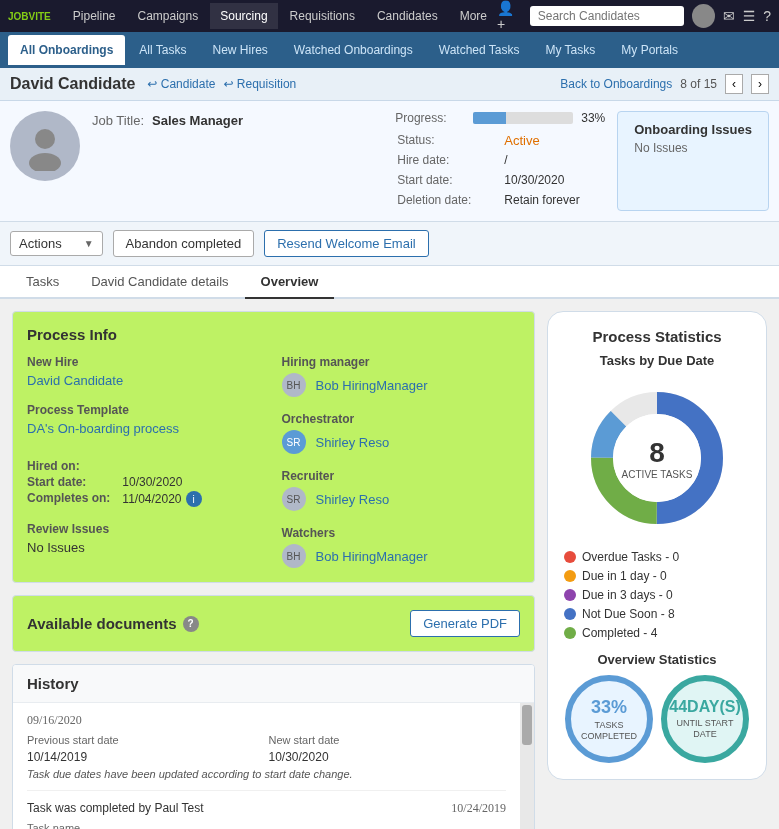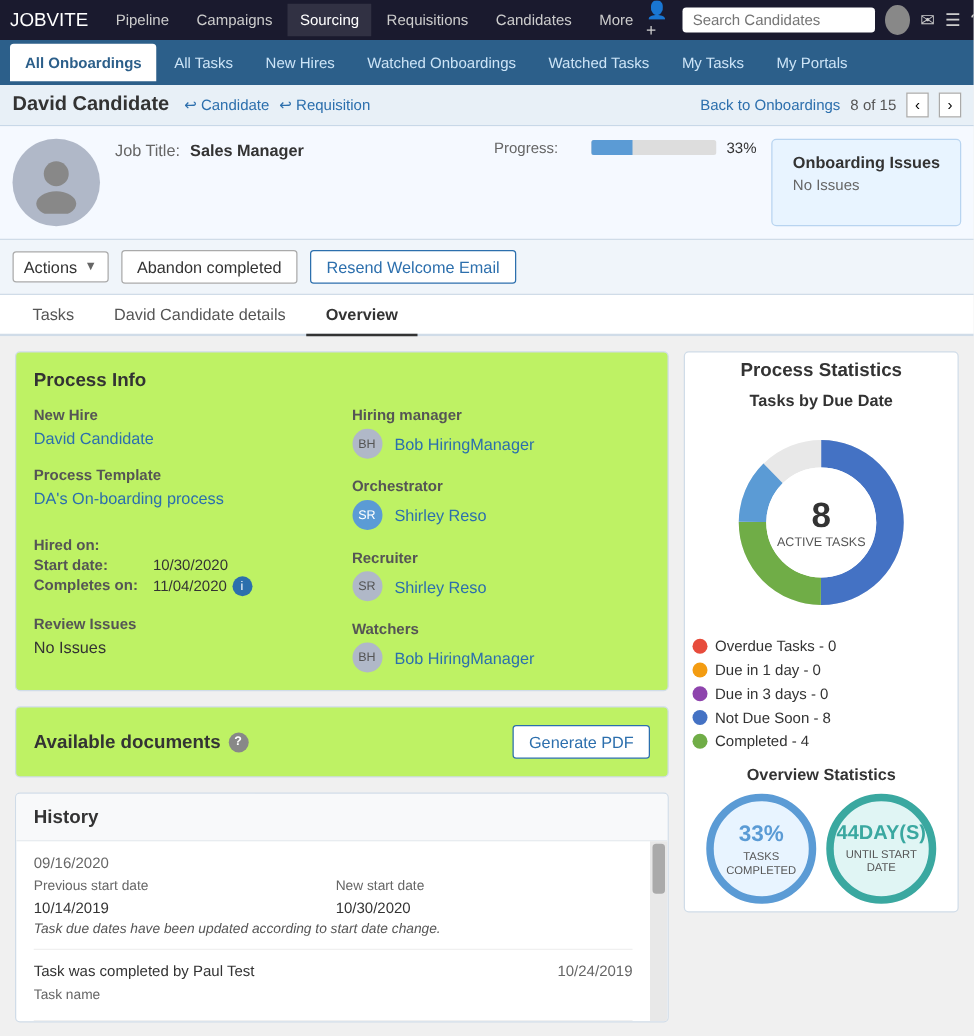--- a/index.html
+++ b/index.html
@@ -1,20 +1,20 @@
 <!DOCTYPE html>
 <html><head>
   <meta charset="utf-8">
   <style>
     * { box-sizing: border-box; margin: 0; padding: 0; }
     body { font-family: Arial, sans-serif; font-size: 13px; background: #f0f0f0; color: #333; width: 779px; }
 
     
     .top-nav { background: #1a1a2e; display: flex; align-items: center; padding: 0 8px; height: 32px; }
-    .top-nav .logo { color: #ffffff; font-weight: normal; font-size: 15px; margin-right: 12px; }
+    .top-nav .logo { color: #84cc16; font-weight: bold; font-size: 10px; margin-right: 12px; }
     .top-nav .nav-items { display: flex; gap: 2px; flex: 1; }
     .top-nav .nav-item { color: #ccc; padding: 6px 10px; font-size: 12px; cursor: pointer; }
     .top-nav .nav-item:hover, .top-nav .nav-item.active { color: #fff; background: rgba(255,255,255,0.1); }
     .top-nav .nav-right { display: flex; align-items: center; gap: 8px; }
     .top-nav .search-box { background: #fff; border: none; padding: 3px 8px; border-radius: 3px; font-size: 12px; width: 154px; color: #999; }
     .top-nav .nav-icon { color: #ccc; font-size: 14px; cursor: pointer; }
     .avatar-circle { width: 24px; height: 24px; border-radius: 50%; background: #888; display: inline-block; }
 
     
     .sub-nav { background: #2c5f8a; display: flex; align-items: center; padding: 0 8px; height: 36px; gap: 2px; }
@@ -47,21 +47,21 @@
     .progress-bar-container { width: 100px; height: 12px; background: #ddd; border-radius: 2px; overflow: hidden; }
     .progress-bar { height: 100%; background: #5b9bd5; }
     .progress-pct { font-size: 12px; color: #333; }
     .status-active { color: #e07000; }
     .onboarding-issues { background: #e8f4ff; border: 1px solid #b8d4f0; padding: 10px 16px; border-radius: 4px; min-width: 150px; }
     .onboarding-issues-title { font-weight: bold; font-size: 13px; color: #333; margin-bottom: 4px; }
     .no-issues { color: #666; font-size: 12px; }
 
     
     .action-bar { background: #f0f5fa; border-bottom: 1px solid #d0dce8; padding: 8px 10px; display: flex; align-items: center; gap: 10px; }
-    .actions-dropdown { display: flex; align-items: center; background: #fff; border: 1px solid #aaa; border-radius: 3px; padding: 4px 8px; cursor: pointer; gap: 6px; font-size: 13px; }
+    .actions-dropdown { display: flex; align-items: center; background: #fff; border: 1px solid #aaa; border-radius: 3px; padding: 4px 8px; cursor: pointer; gap: 22px; font-size: 13px; }
     .actions-dropdown .caret { font-size: 10px; color: #666; }
     .btn-secondary { background: #fff; border: 1px solid #aaa; border-radius: 3px; padding: 5px 12px; cursor: pointer; font-size: 13px; color: #333; }
     .btn-primary-outline { background: #fff; border: 1px solid #2c6fad; border-radius: 3px; padding: 5px 12px; cursor: pointer; font-size: 13px; color: #2c6fad; }
 
     
     .tab-bar { background: #fff; border-bottom: 2px solid #d0dce8; display: flex; padding: 0 10px; }
     .tab { padding: 8px 16px; font-size: 13px; cursor: pointer; color: #555; border-bottom: 2px solid transparent; margin-bottom: -2px; }
     .tab.active { color: #333; border-bottom-color: #333; font-weight: bold; }
 
     
@@ -93,31 +93,31 @@
     
     .history-card { background: #fff; border: 1px solid #d0dce8; border-radius: 4px; padding: 0; overflow: hidden; }
     .history-title { font-size: 15px; font-weight: bold; color: #333; padding: 10px 14px; border-bottom: 1px solid #e8ecf0; background: #f8f9fa; }
     .history-content { display: flex; max-height: 220px; }
     .history-items { flex: 1; overflow-y: auto; padding: 0 14px; }
     .history-scroll { width: 14px; background: #e8e8e8; display: flex; flex-direction: column; align-items: center; justify-content: flex-start; padding: 2px 0; }
     .scroll-thumb { width: 10px; height: 40px; background: #aaa; border-radius: 3px; cursor: pointer; }
     .history-entry { padding: 10px 0; border-bottom: 1px solid #f0f0f0; }
     .history-entry-header { display: flex; justify-content: space-between; margin-bottom: 6px; }
     .history-entry-title { font-size: 12px; color: #333; }
-    .history-entry-date { font-size: 12px; color: #666; }
+    .history-entry-date { font-size: 12px; color: #666; font-family: Liberation Serif, serif; }
     .history-subgrid { display: grid; grid-template-columns: 1fr 1fr; gap: 4px; margin: 4px 0; }
     .history-sub-label { font-size: 11px; color: #666; }
     .history-sub-value { font-size: 12px; color: #333; }
     .history-note { font-size: 11px; color: #555; font-style: italic; margin-top: 4px; }
 
     
     .right-panel { width: 220px; flex-shrink: 0; display: flex; flex-direction: column; gap: 12px; }
 
     
-    .stats-card { background: #fff; border: 1px solid #d0dce8; border-radius: 4px; padding: 6px; }
+    .stats-card { background: #fff; border: 1px solid #d0dce8; border-radius: 16px; padding: 16px; }
     .stats-title { font-size: 15px; font-weight: bold; color: #333; margin-bottom: 8px; text-align: center; }
     .chart-subtitle { font-size: 13px; font-weight: bold; color: #333; text-align: center; margin-bottom: 10px; }
 
     
     .donut-container { position: relative; width: 160px; height: 160px; margin: 0 auto 12px; }
     .donut-container svg { width: 160px; height: 160px; }
     .donut-center { position: absolute; top: 50%; left: 50%; transform: translate(-50%, -50%); text-align: center; }
     .donut-number { font-size: 28px; font-weight: bold; color: #333; }
     .donut-label { font-size: 10px; color: #555; }
 
@@ -199,20 +199,40 @@
       </table>
   </div>
   <div class="progress-section">
     <div class="progress-row">
       <span class="progress-label">Progress:</span>
       <div class="progress-bar-container">
         <div class="progress-bar" style="width: 33%"></div>
       </div>
       <span class="progress-pct">33%</span>
     </div>
+    <table>
+      <tbody>
+          <tr>
+        <td class="label" style="font-size:12px;color:#666;padding:2px 6px 2px 0;">Status:</td>
+        <td class="status-active">Active</td>
+      </tr>
+      <tr>
+        <td class="label" style="font-size:12px;color:#666;padding:2px 6px 2px 0;">Hire date:</td>
+        <td style="font-size:12px;">/</td>
+      </tr>
+      <tr>
+        <td class="label" style="font-size:12px;color:#666;padding:2px 6px 2px 0;">Start date:</td>
+        <td style="font-size:12px;">10/30/2020</td>
+      </tr>
+      <tr>
+        <td class="label" style="font-size:12px;color:#666;padding:2px 6px 2px 0;">Deletion date:</td>
+        <td style="font-size:12px;">Retain forever</td>
+      </tr>
+    </tbody>
+      </table>
   </div>
   <div class="onboarding-issues">
     <div class="onboarding-issues-title">Onboarding Issues</div>
     <div class="no-issues">No Issues</div>
   </div>
 </div>
 
 <div class="action-bar">
   <div class="actions-dropdown">
     <span>Actions</span>

